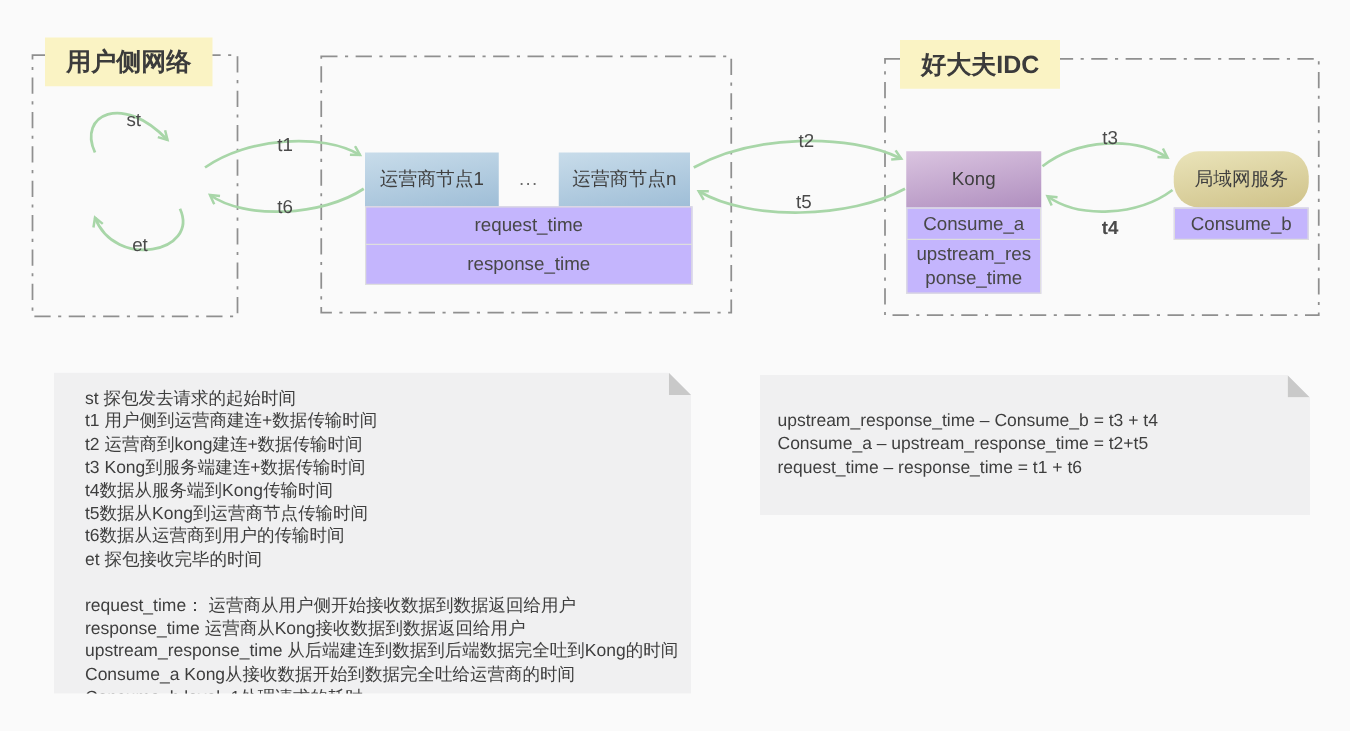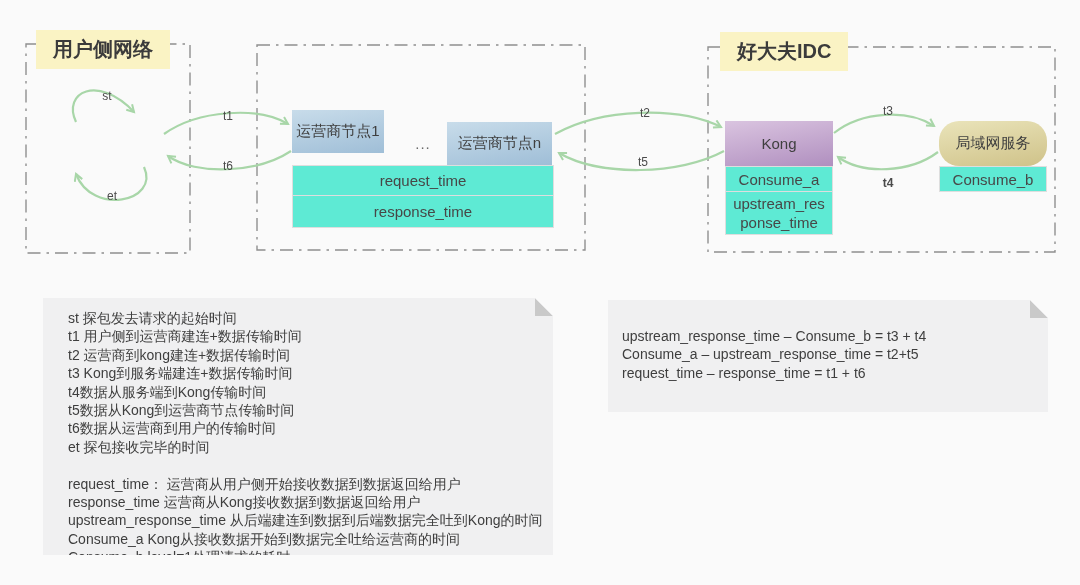--- a/index.html
+++ b/index.html
@@ -33,35 +33,35 @@
   .node-lan    { background: linear-gradient(170deg, #eae4ba 0%, #cfc289 100%); }
 
   .ellipsis {
     position: absolute; z-index: 2;
     display: flex; align-items: center; justify-content: center;
     font-size: 15px; color: #6a6a6a; letter-spacing: 1px;
   }
 
   .attr-table { position: absolute; z-index: 2; }
   .attr-row {
-    background: #5eead4;
+    background: #c4b5fd;
     border: 1px solid #dedede;
     border-top: none;
     display: flex; align-items: center; justify-content: center;
     font-size: 15px; color: #474747;
     text-align: center;
     word-break: break-all;
     line-height: 19px;
     padding: 2px 6px;
   }
   .attr-row:first-child { border-top: 1px solid #dedede; }
 
   .arrow-label {
     position: absolute; z-index: 2;
-    font-size: 12px; color: #4a4a4a;
+    font-size: 15px; color: #4a4a4a;
     transform: translate(-50%, -50%);
     white-space: nowrap;
   }
 
   .note {
     position: absolute; z-index: 2;
     background: #f0f0f1;
     clip-path: polygon(0 0, calc(100% - 18px) 0, 100% 18px, 100% 100%, 0 100%);
     font-size: 14px; color: #3e3e3e;
   }
@@ -102,21 +102,21 @@
       <path d="M 724 151 C 680 175, 600 177, 559 153" marker-end="url(#ah)"></path>
       <path d="M 834 133 C 862 111, 908 109, 934 126" marker-end="url(#ah)"></path>
       <path d="M 938 152 C 910 173, 863 175, 838 157" marker-end="url(#ah)"></path>
     </g>
   </svg>
 
   <div class="section-label" style="left:36px; top:30px;">用户侧网络</div>
   <div class="section-label" style="left:720px; top:32px;">好大夫IDC</div>
 
 
-  <div class="node node-blue" style="left:292px; top:110px; width:92px; height:43px;text-align:right;">运营商节点1</div>
+  <div class="node node-blue" style="left:292px; top:122px; width:107px; height:43px;text-align:right;">运营商节点1</div>
   <div class="ellipsis" style="left:399px; top:122px; width:48px; height:43px;">...</div>
   <div class="node node-blue" style="left:447px; top:122px; width:105px; height:43px;">运营商节点n</div>
 
   <div class="attr-table" style="left:292px; top:165px; width:262px;">
     <div class="attr-row" style="height:31px;">request_time</div>
     <div class="attr-row" style="height:32px;">response_time</div>
   </div>
 
   <div class="node node-kong" style="left:725px; top:121px; width:108px; height:45px;">Kong</div>
   <div class="attr-table" style="left:725px; top:166px; width:108px;">

